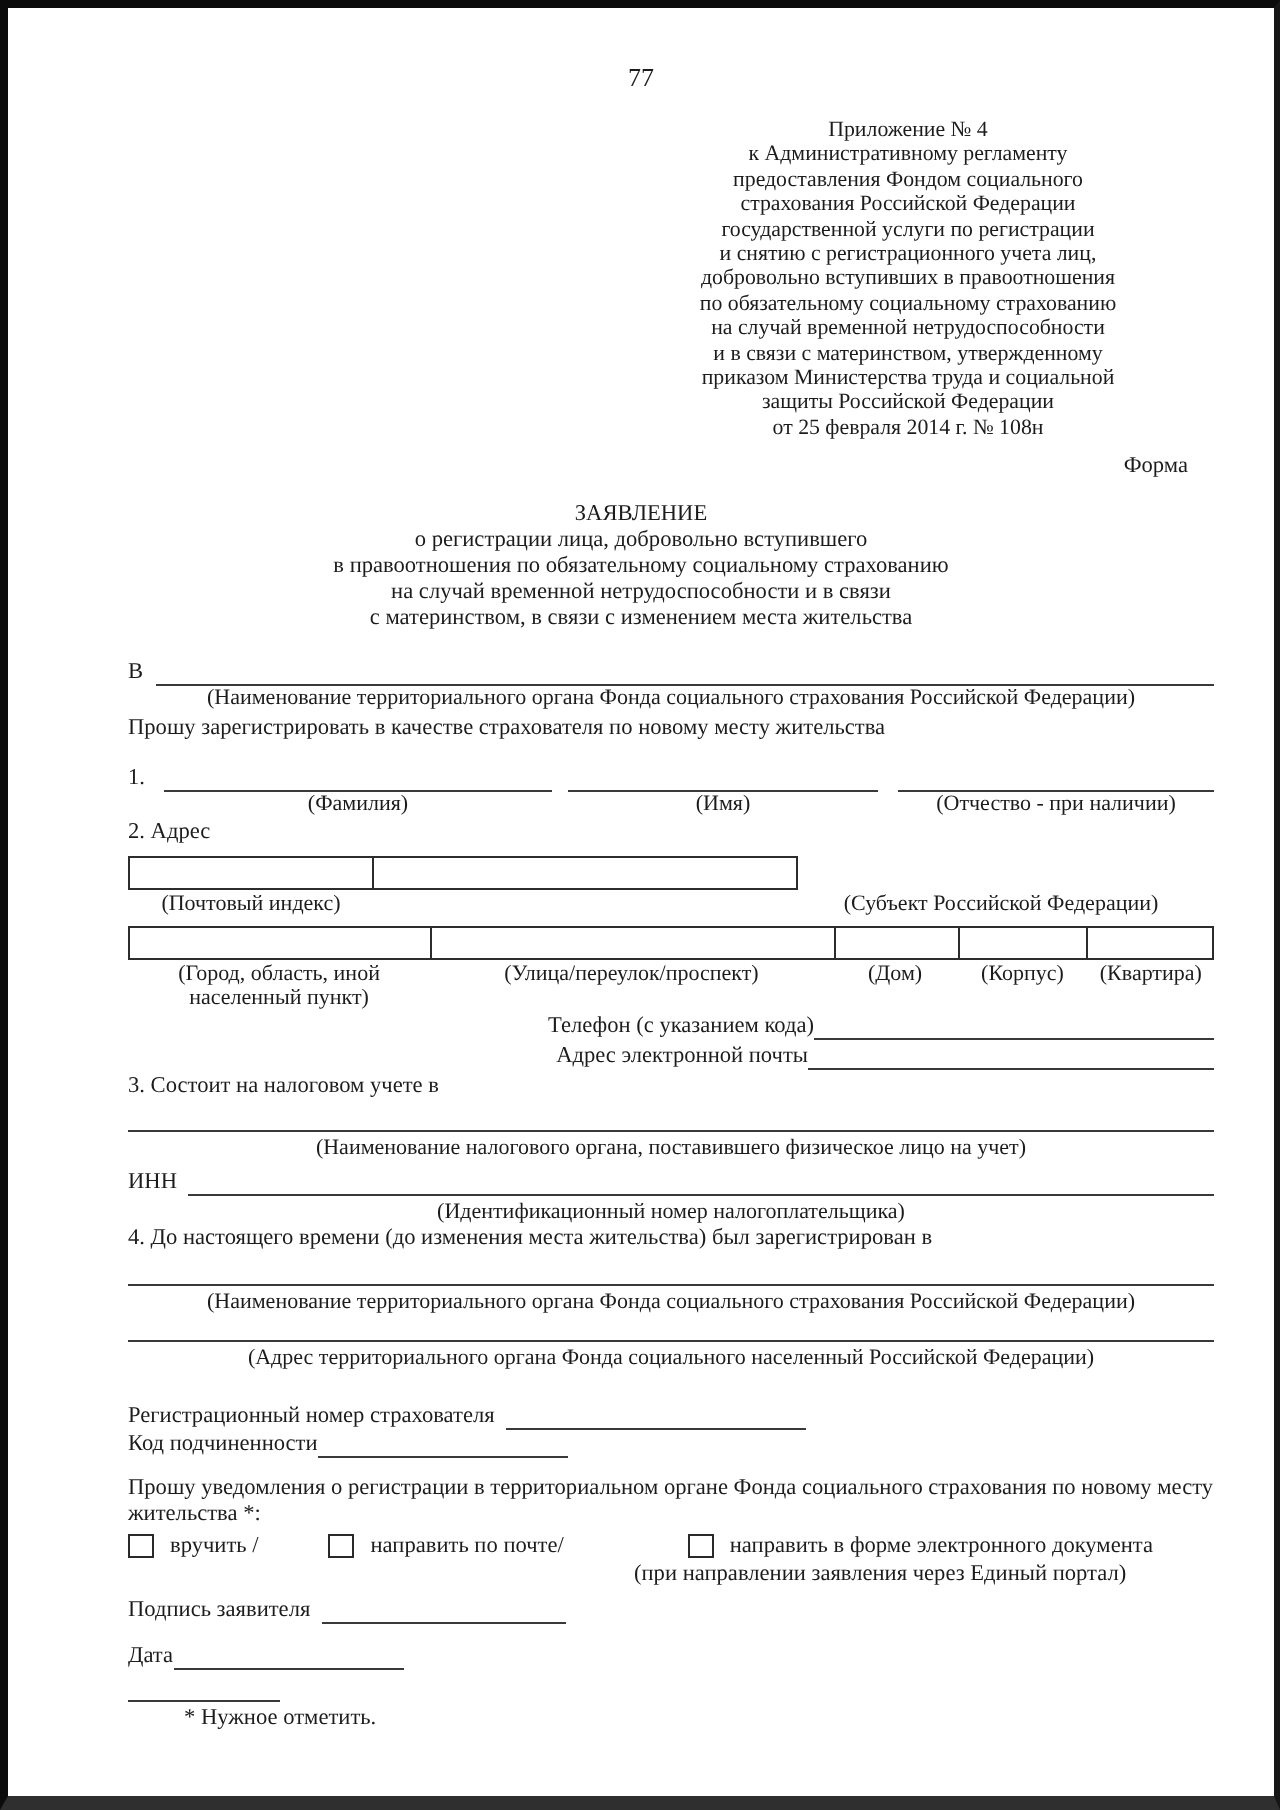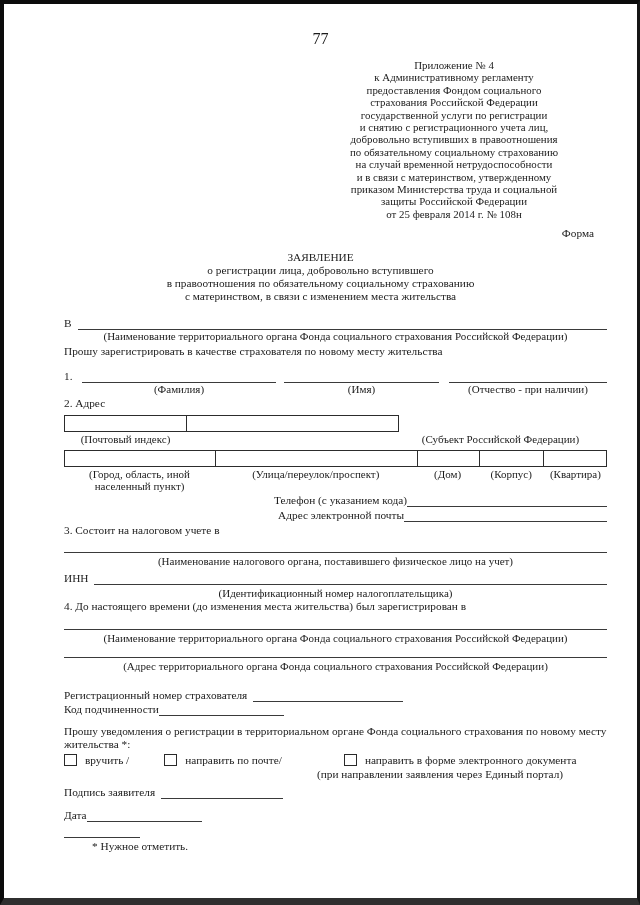--- a/index.html
+++ b/index.html
@@ -4,21 +4,21 @@
 <style>
   html,body { margin:0; padding:0; background:#fff; }
   .page {
     width:640px; height:905px; box-sizing:border-box; position:relative;
     background:#fff; overflow:hidden;
     border-top:4px solid #0b0b0b; border-left:4px solid #0b0b0b;
     border-right:3px solid #161616; border-bottom:7px solid #2f2f2f;
     font-family:"Liberation Serif", serif; color:#1c1c1c;
     font-size:11.3px; line-height:13px;
   }
-  .page-number { text-align:center; margin-top:28px; font-size:16px; }
+  .page-number { text-align:center; margin-top:28px; font-size:13px; }
   .appendix { width:286px; margin:14px 40px 0 auto; text-align:center;
               font-size:10.9px; line-height:12.4px; }
   .forma { text-align:right; margin:7px 43px 0 0; }
   .title-block { text-align:center; margin-top:11px; font-size:11.3px; line-height:13px; }
   .content { margin:0 30px 0 60px; }
   .frow { display:flex; align-items:flex-end; }
   .fill { flex:1; border-bottom:1px solid #3a3a3a; height:12px; }
   .uline { border-bottom:1px solid #3a3a3a; height:12px; }
   .cap { font-size:11px; text-align:center; line-height:12px; }
   .gap6 { width:6px; }
@@ -78,20 +78,21 @@
     <div>защиты Российской Федерации</div>
     <div>от 25 февраля 2014 г. № 108н</div>
   </div>
 
   <div class="forma">Форма</div>
 
   <div class="title-block">
     <div>ЗАЯВЛЕНИЕ</div>
     <div>о регистрации лица, добровольно вступившего</div>
     <div>в правоотношения по обязательному социальному страхованию</div>
+    <div>на случай временной нетрудоспособности и в связи</div>
     <div>с материнством, в связи с изменением места жительства</div>
   </div>
 
   <div class="content">
 
     <div class="frow to-row">
       <span>В</span>
       <span class="gap6"></span>
       <span class="fill"></span>
     </div>
@@ -157,21 +158,21 @@
       <span>ИНН</span>
       <span class="gap6"></span>
       <span class="fill"></span>
     </div>
     <div class="cap cap-under">(Идентификационный номер налогоплательщика)</div>
 
     <div class="item4-label">4. До настоящего времени (до изменения места жительства) был зарегистрирован в</div>
     <div class="hr hr-2"></div>
     <div class="cap cap-under">(Наименование территориального органа Фонда социального страхования Российской Федерации)</div>
     <div class="hr hr-3"></div>
-    <div class="cap cap-under">(Адрес территориального органа Фонда социального страхования Российской Федерации)</div>
+    <div class="cap cap-under">(Адрес территориального органа Фонда социального населенный Российской Федерации)</div>
 
     <div class="frow reg-row">
       <span>Регистрационный номер страхователя</span>
       <span class="gap6"></span>
       <span class="uline reg-line"></span>
     </div>
     <div class="frow sub-row">
       <span>Код подчиненности</span>
       <span class="uline sub-line"></span>
     </div>

